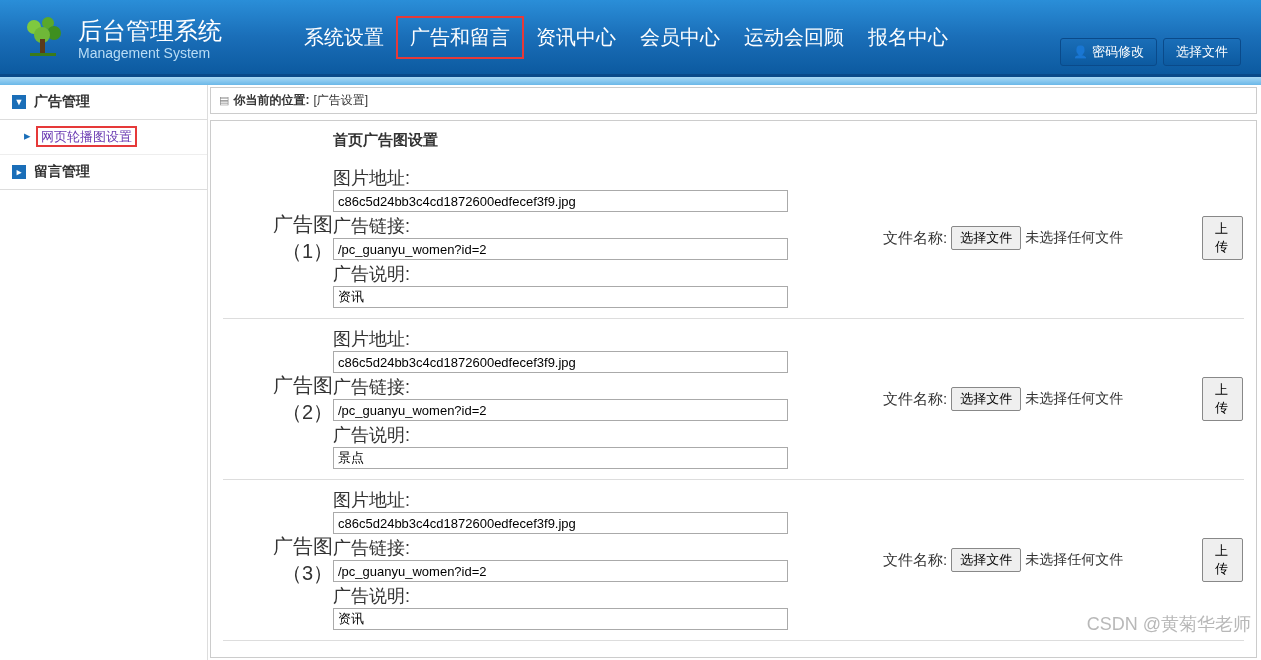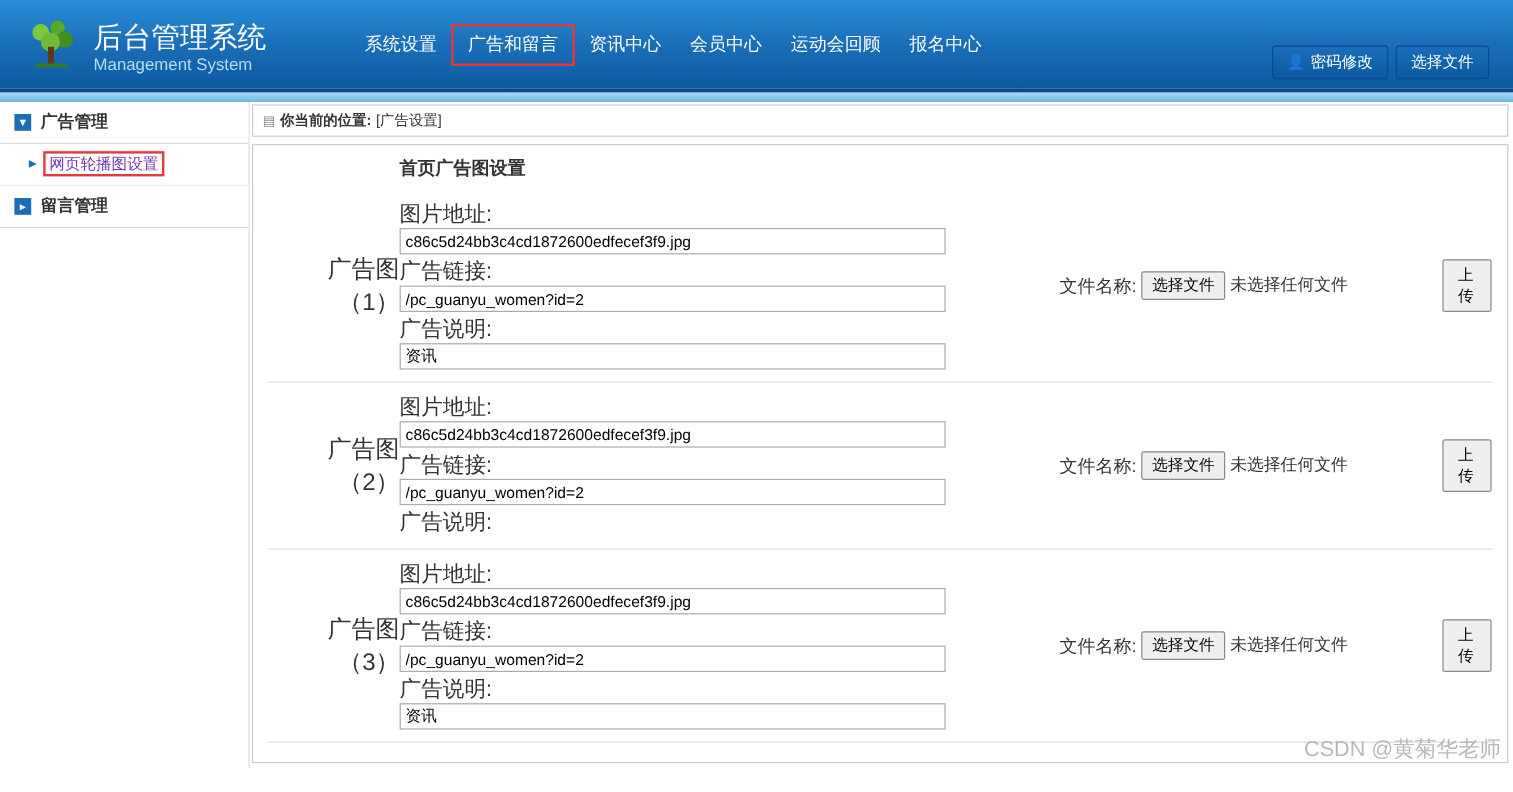--- a/index.html
+++ b/index.html
@@ -17,21 +17,21 @@
     }
     .logo-area { display: flex; align-items: flex-end; gap: 10px; }
     .logo-icon { width: 48px; height: 48px; position: relative; }
     .logo-icon svg { width: 100%; height: 100%; }
     .logo-text { color: #fff; }
     .logo-title { font-size: 24px; font-weight: normal; }
     .logo-sub { font-size: 14px; color: #b8dcf5; margin-top: -2px; }
     
     .top-nav { display: flex; margin-left: 70px; gap: 0; align-items: center; height: 100%; }
     .top-nav-item {
-      color: #fff; font-size: 15px; padding: 6px 12px; cursor: pointer;
+      color: #fff; font-size: 20px; padding: 6px 12px; cursor: pointer;
       white-space: nowrap;
     }
     .top-nav-item.highlighted { border: 2px solid #e63939; }
     
     .user-panel { position: absolute; right: 20px; bottom: 8px; display: flex; gap: 6px; }
     .user-btn {
       background: linear-gradient(to bottom, #1a6eb8, #0c5aa0);
       color: #fff; border: 1px solid #0a4a8a; padding: 4px 12px;
       border-radius: 3px; font-size: 13px; cursor: pointer;
       display: flex; align-items: center; gap: 4px;
@@ -205,20 +205,21 @@
           <div class="field-row">
             <div class="field-label">图片地址:</div>
             <input class="field-input" value="c86c5d24bb3c4cd1872600edfecef3f9.jpg" style="">
           </div>
           <div class="field-row">
             <div class="field-label">广告链接:</div>
             <input class="field-input" value="/pc_guanyu_women?id=2" style="">
           </div>
           <div class="field-row">
             <div class="field-label">广告说明:</div>
+            <input class="field-input" value="景点" style="">
           </div>
         </div>
         <div class="ad-file">
           <span class="file-label">文件名称:</span>
           <button class="file-btn">选择文件</button>
           <span class="file-status">未选择任何文件</span>
         </div>
         <div class="ad-upload">
           <button class="upload-btn">上 传</button>
         </div>

